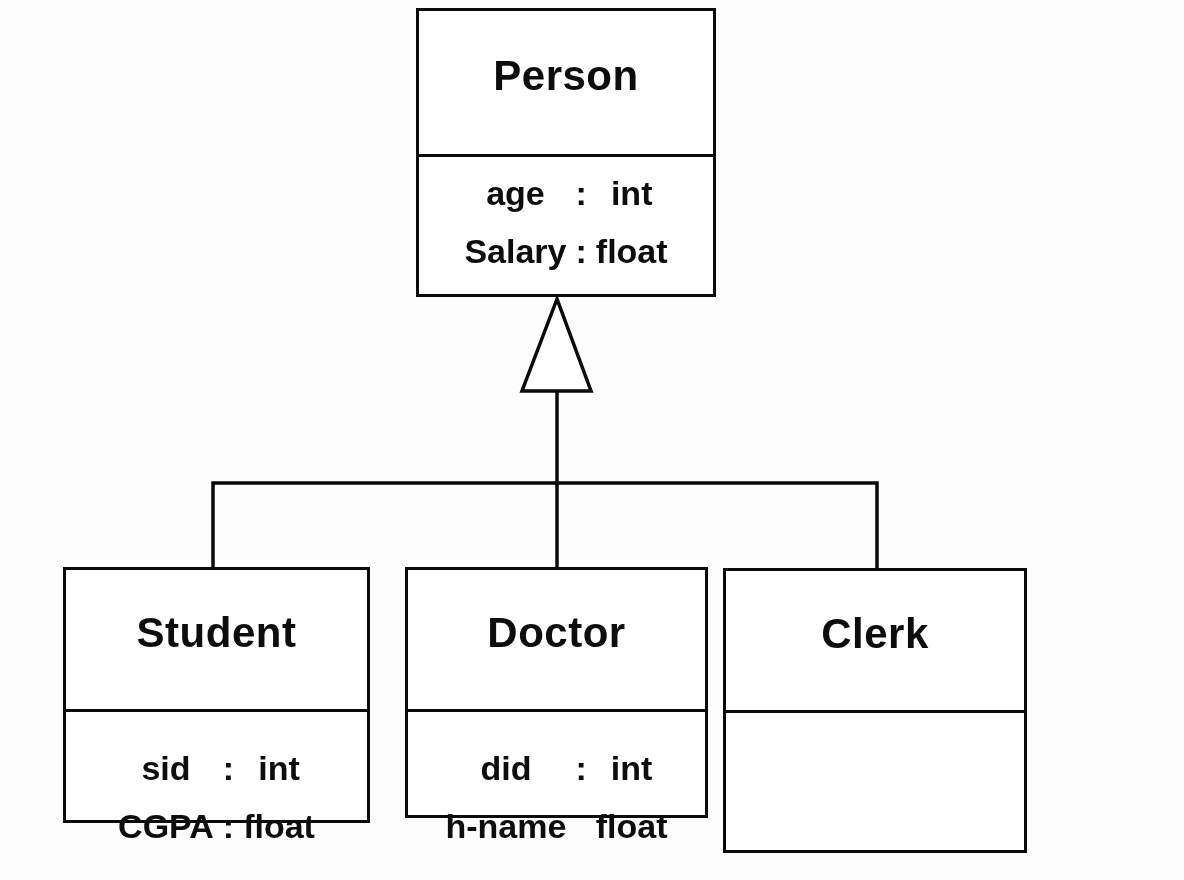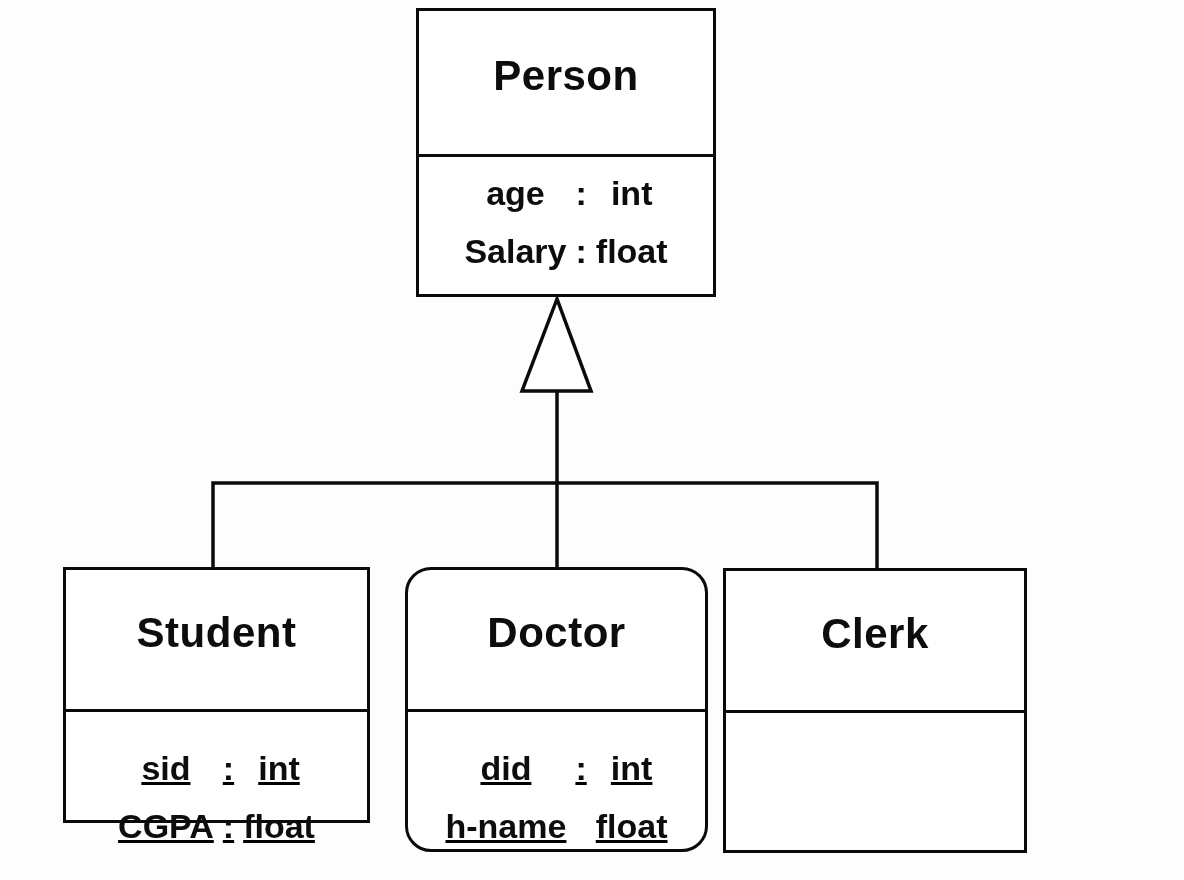--- a/index.html
+++ b/index.html
@@ -14,35 +14,35 @@
   .connectors{position:absolute;left:0;top:0;width:1184px;height:880px;}
   .conn{fill:none;stroke:var(--line);stroke-width:3.5;}
   .tri{fill:var(--box-fill);stroke:var(--line);stroke-width:3.5;stroke-linejoin:miter;}
   .class-box{
     position:absolute;box-sizing:border-box;
     border:3px solid var(--line);background:var(--box-fill);
     display:flex;flex-direction:column;
   }
   .box-person{left:408px;top:8px;width:300px;height:289px;margin-left:8px;}
   .box-student{left:63px;top:567px;width:307px;height:256px;}
-  .box-doctor{left:405px;top:567px;width:303px;height:285px;border-radius:26px;}
+  .box-doctor{left:405px;top:567px;width:303px;height:251px;}
   .box-clerk{left:723px;top:568px;width:304px;height:285px;}
   .class-title{
     flex:0 0 139px;box-sizing:border-box;
     display:flex;align-items:center;justify-content:center;
     font-weight:bold;font-size:42px;letter-spacing:0.5px;
     color:var(--text);padding-bottom:14px;
   }
   .box-person .class-title{flex-basis:143px;}
   .class-attrs{
     flex:1;border-top:3px solid var(--line);box-sizing:border-box;
     display:flex;align-items:center;justify-content:center;
   }
   .box-person .class-attrs{padding-bottom:12px;}
-  .box-student .class-attrs,.box-doctor .class-attrs{padding-top:20px;text-decoration:underline;}
+  .box-student .class-attrs,.box-doctor .class-attrs{padding-top:20px;}
   .attr-table{
     display:table;border-collapse:separate;border-spacing:9px 14px;
     font-size:34px;font-weight:bold;color:var(--text);line-height:1.3;
   }
   .attr-row{display:table-row;}
   .attr-name{display:table-cell;text-align:center;}
   .attr-sep{display:table-cell;text-align:center;}
   .attr-type{display:table-cell;text-align:center;}
 </style>
 </head>

